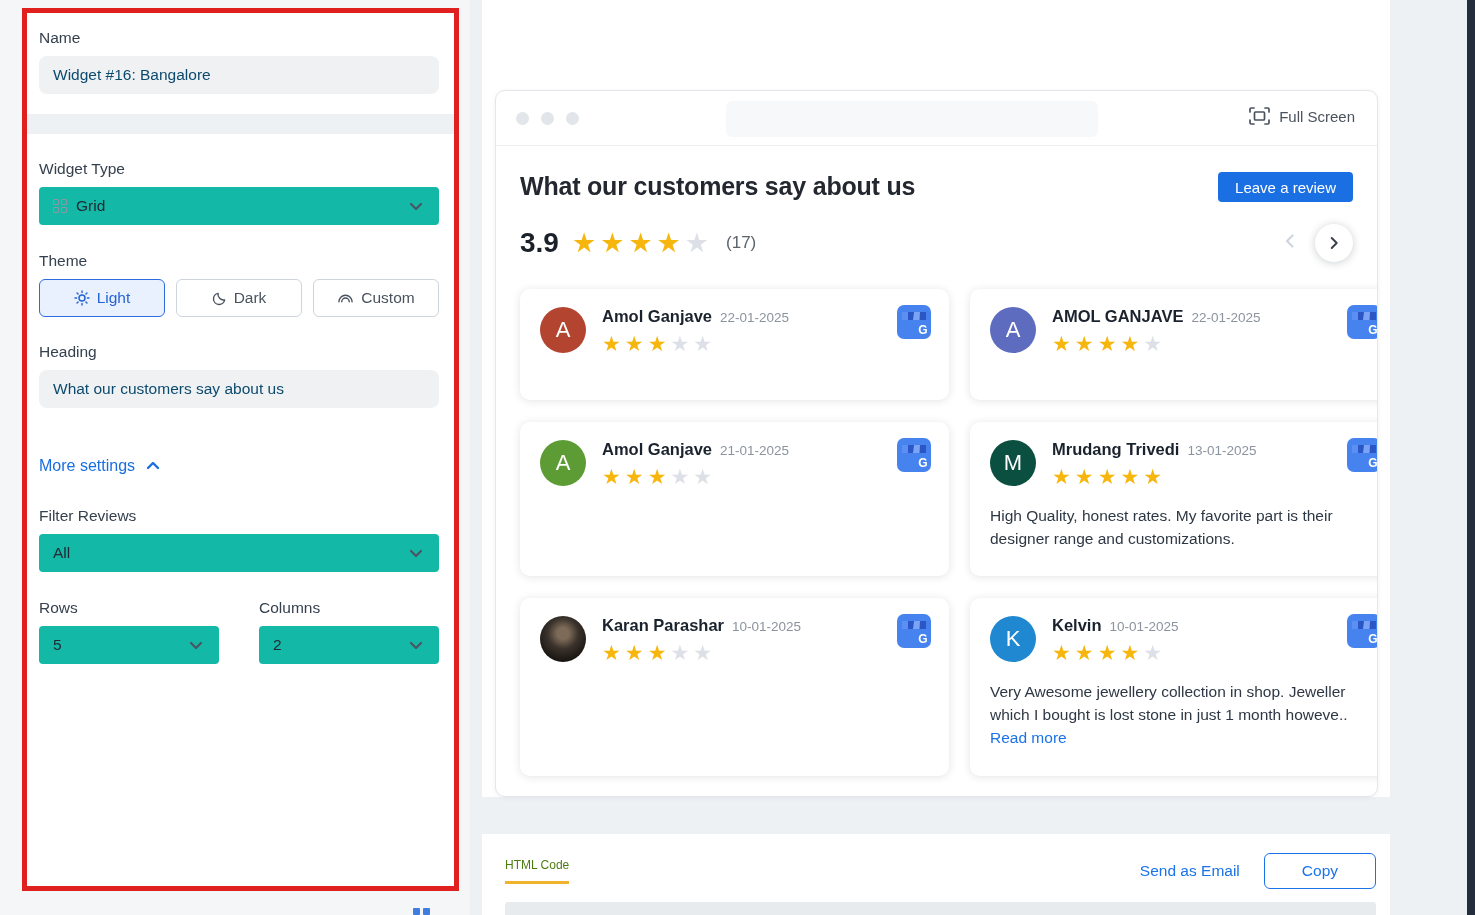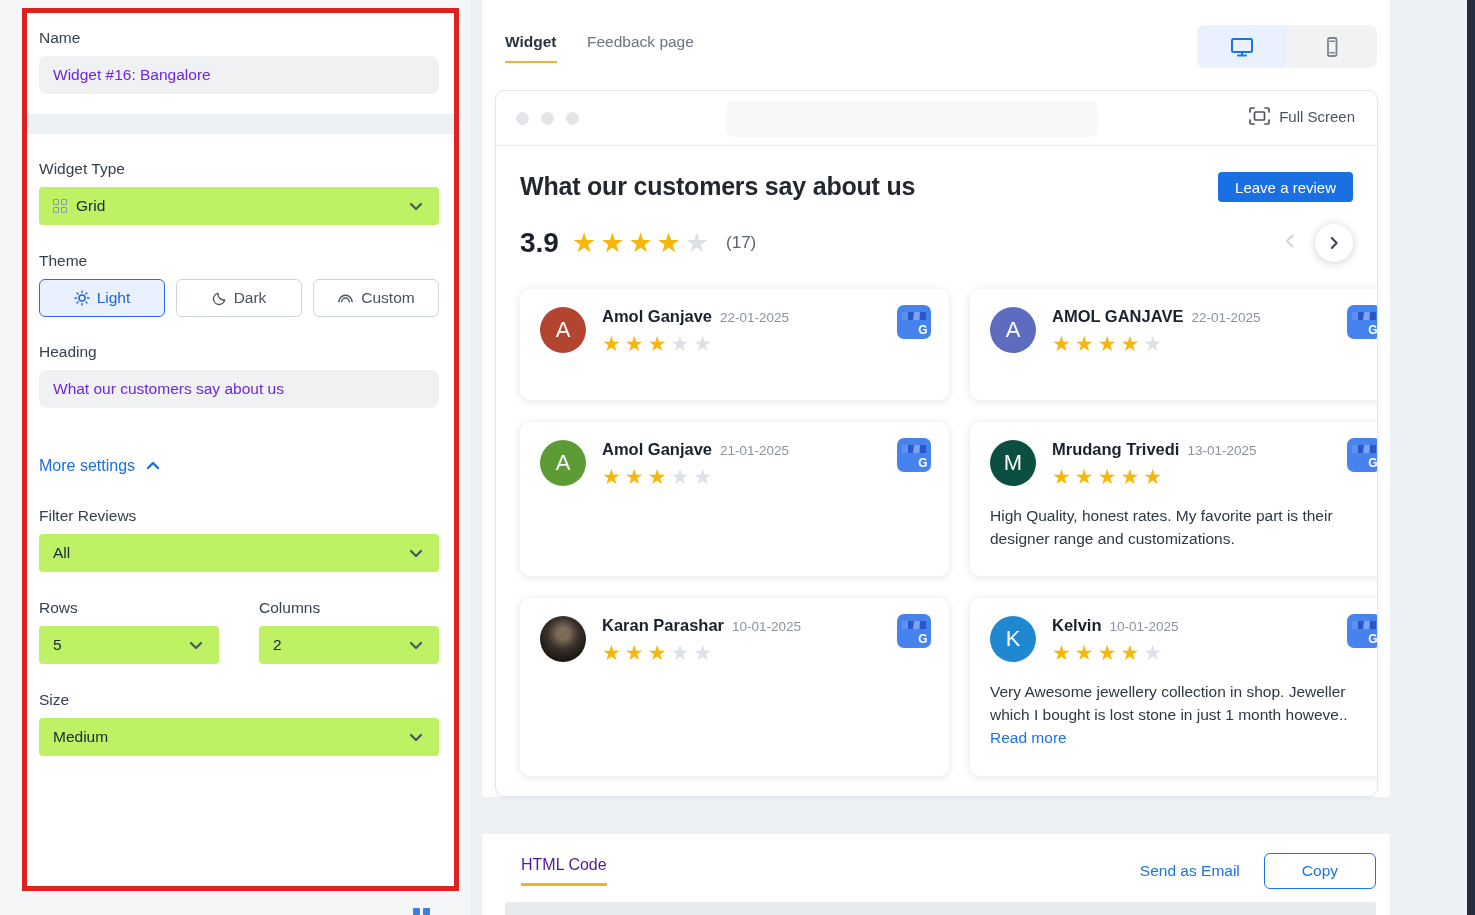--- a/index.html
+++ b/index.html
@@ -7,23 +7,23 @@
   body { font-family:"Liberation Sans", sans-serif; background:#eef1f4; position:relative; }
 
   
   .left-col { position:absolute; left:0; top:0; width:470px; height:915px; background:#f4f6f8; }
   .red-box { position:absolute; left:22px; top:8px; width:437px; height:883px;
              border:5px solid #e01f1f; background:#eef1f4; display:flex; flex-direction:column; gap:20px; }
   .sec { background:#ffffff; padding:16px 16px 20px 12px; }
   .sec-main { flex:1; padding-top:26px; }
   .fld-label { font-size:15.5px; color:#36414f; margin-bottom:9px; }
   .text-input { width:400px; height:38px; background:#eff1f3; border:none; border-radius:8px;
-                padding:0 14px; font-size:15.5px; color:#6d28d9; font-family:"Liberation Sans",sans-serif; outline:none; }
+                padding:0 14px; font-size:15.5px; color:#0c4a6e; font-family:"Liberation Sans",sans-serif; outline:none; }
   .field { margin-bottom:27px; }
-  .select { width:400px; height:38px; background:#bef264; border-radius:4px; display:flex;
+  .select { width:400px; height:38px; background:#14b8a6; border-radius:4px; display:flex;
             align-items:center; padding:14px 14px; font-size:15.5px; color:#212a35; cursor:pointer; }
   .select .sel-text { flex:1; display:flex; align-items:center; gap:9px; }
   .chev { flex:none; }
   .theme-row { display:flex; gap:11px; width:400px; margin-bottom:26px; }
   .theme-btn { flex:1; height:38px; border:1px solid #cdd4db; background:#fff; border-radius:6px;
                display:flex; align-items:center; justify-content:center; gap:7px; font-size:15.5px;
                color:#49535f; cursor:pointer; }
   .theme-btn.active { border:1px solid #2d6ce0; background:#e9f1fe; color:#2563d6; }
   .more-settings { display:flex; align-items:center; gap:10px; color:#1a6fe0; font-size:16px;
                    margin:49px 0 32px; cursor:pointer; width:fit-content; }
@@ -82,21 +82,21 @@
   .rc-avatar.photo { background:radial-gradient(circle at 50% 38%, #7d6a57 0 16%, #3a322c 42%, #17130f 78%); }
   .rc-name { font-size:16.5px; font-weight:700; color:#1a222e; }
   .rc-date { font-size:13.5px; color:#8b939e; margin-left:8px; }
   .rc-stars { margin-top:6px; font-size:21px; }
   .rc-gicon { position:absolute; right:18px; top:16px; }
   .rc-text { margin-top:16px; font-size:15.5px; color:#2e3844; line-height:1.48; }
   .rc-readmore { display:inline-block; margin-top:2px; font-size:15.5px; color:#1a73e8; text-decoration:none; cursor:pointer; }
 
   .panel-code { position:absolute; left:482px; top:834px; width:908px; height:81px; background:#ffffff; padding:19px 14px 0 23px; }
   .code-row { display:flex; align-items:center; }
-  .code-tab { font-size:16px; color:#4c1d95; padding-bottom:9px; border-bottom:3px solid #f0b42c;margin-left:16px; }
+  .code-tab { font-size:12px; color:#4d7c0f; padding-bottom:9px; border-bottom:3px solid #f0b42c; }
   .code-actions { margin-left:auto; display:flex; align-items:center; gap:24px; }
   .send-email { color:#1a73e8; font-size:15.5px; cursor:pointer; }
   .copy-btn { border:1px solid #1a73e8; color:#1a73e8; background:#fff; border-radius:6px;
               padding:8px 37px; font-size:15.5px; font-family:"Liberation Sans",sans-serif; cursor:pointer; }
   .code-stub { margin-top:13px; height:14px; background:#e8ebee; border-radius:3px 3px 0 0; }
 </style>
 </head>
 <body>
 
 <aside class="left-col">
@@ -196,59 +196,30 @@
             <span class="sel-text">
                 <span>2</span>
               </span>
             <svg class="chev" width="18" height="18" viewBox="0 0 18 18">
                 <path d="M4 7l5 5 5-5" fill="none" stroke="#4b5563" stroke-width="2.2" stroke-linecap="round" stroke-linejoin="round"></path>
               </svg>
           </div>
         </div>
       </div>
 
-      <div class="field" style="margin-bottom:0;">
-        <div class="fld-label">Size</div>
-        <div class="select">
-          <span class="sel-text">
-              <span>Medium</span>
-            </span>
-          <svg class="chev" width="18" height="18" viewBox="0 0 18 18">
-              <path d="M4 7l5 5 5-5" fill="none" stroke="#4b5563" stroke-width="2.2" stroke-linecap="round" stroke-linejoin="round"></path>
-            </svg>
-        </div>
-      </div>
 
     </section>
   </div>
   <div class="blue-stub">
       <i></i>
       <i></i>
     </div>
 </aside>
 
 <div class="panel-top">
-  <div class="tabs-row">
-    <span class="tab tab-widget">Widget</span>
-    <span class="tab tab-feedback">Feedback page</span>
-    <div class="device-toggle">
-      <div class="device-seg active">
-        <svg width="26" height="24" viewBox="0 0 26 24">
-            <rect x="3" y="4" width="20" height="13" rx="1.5" fill="none" stroke="#1a73e8" stroke-width="2"></rect>
-            <path d="M13 17v3M9 20.5h8" stroke="#1a73e8" stroke-width="2" stroke-linecap="round"></path>
-          </svg>
-      </div>
-      <div class="device-seg">
-        <svg width="24" height="24" viewBox="0 0 24 24">
-            <rect x="8" y="3" width="8.5" height="18" rx="1.5" fill="none" stroke="#7c848e" stroke-width="1.8"></rect>
-            <path d="M9.5 6.2h5.5M9.5 17.8h5.5" stroke="#7c848e" stroke-width="1.4"></path>
-          </svg>
-      </div>
-    </div>
-  </div>
 
   <div class="preview-window">
     <div class="chrome-bar">
       <div class="dots">
           <i></i>
           <i></i>
           <i></i>
         </div>
       <div class="addr-pill"></div>
       <div class="fullscreen">

